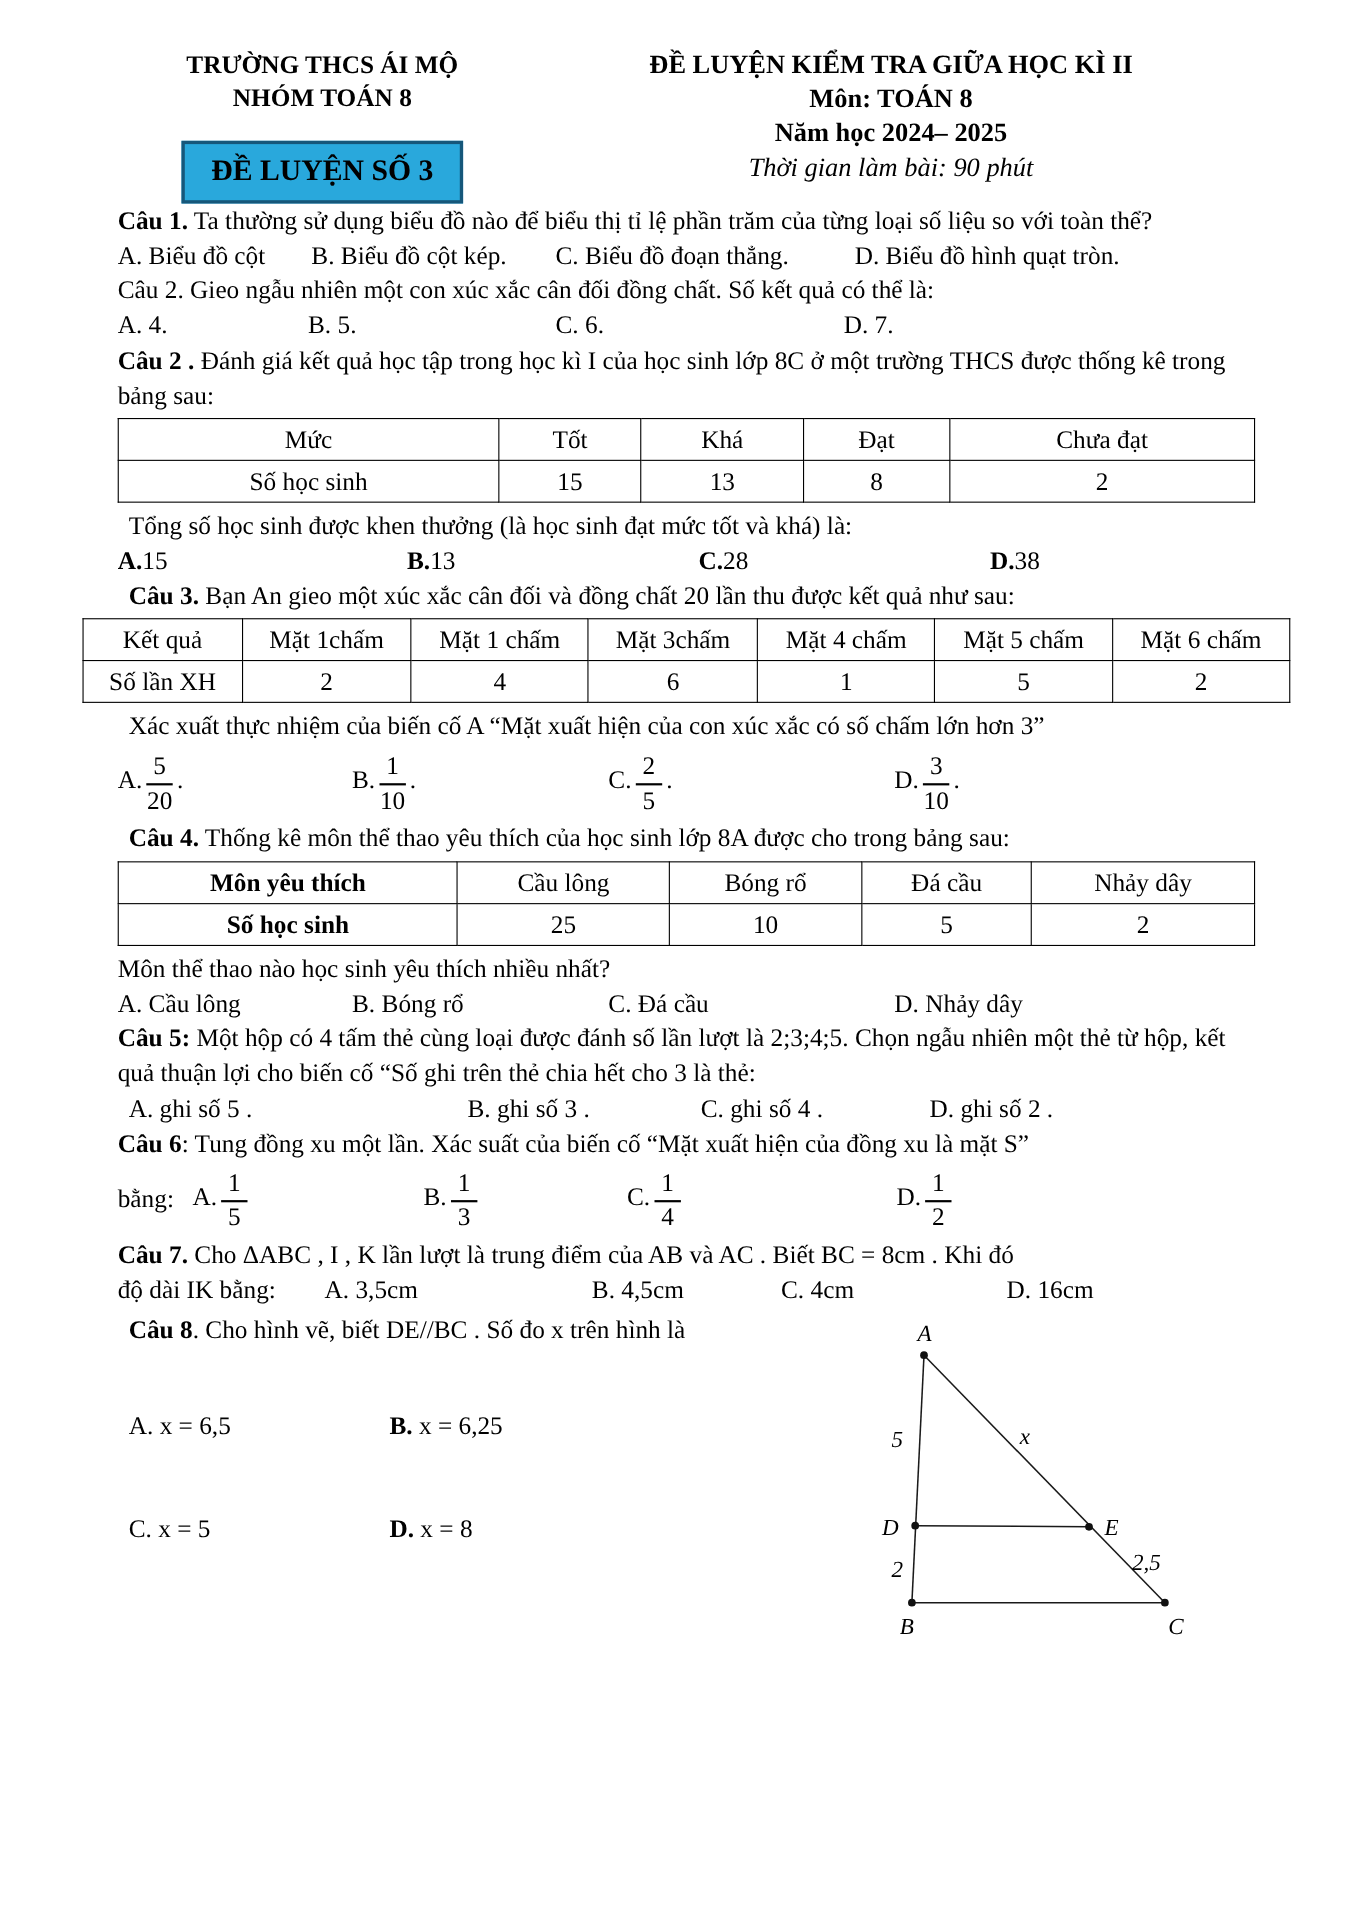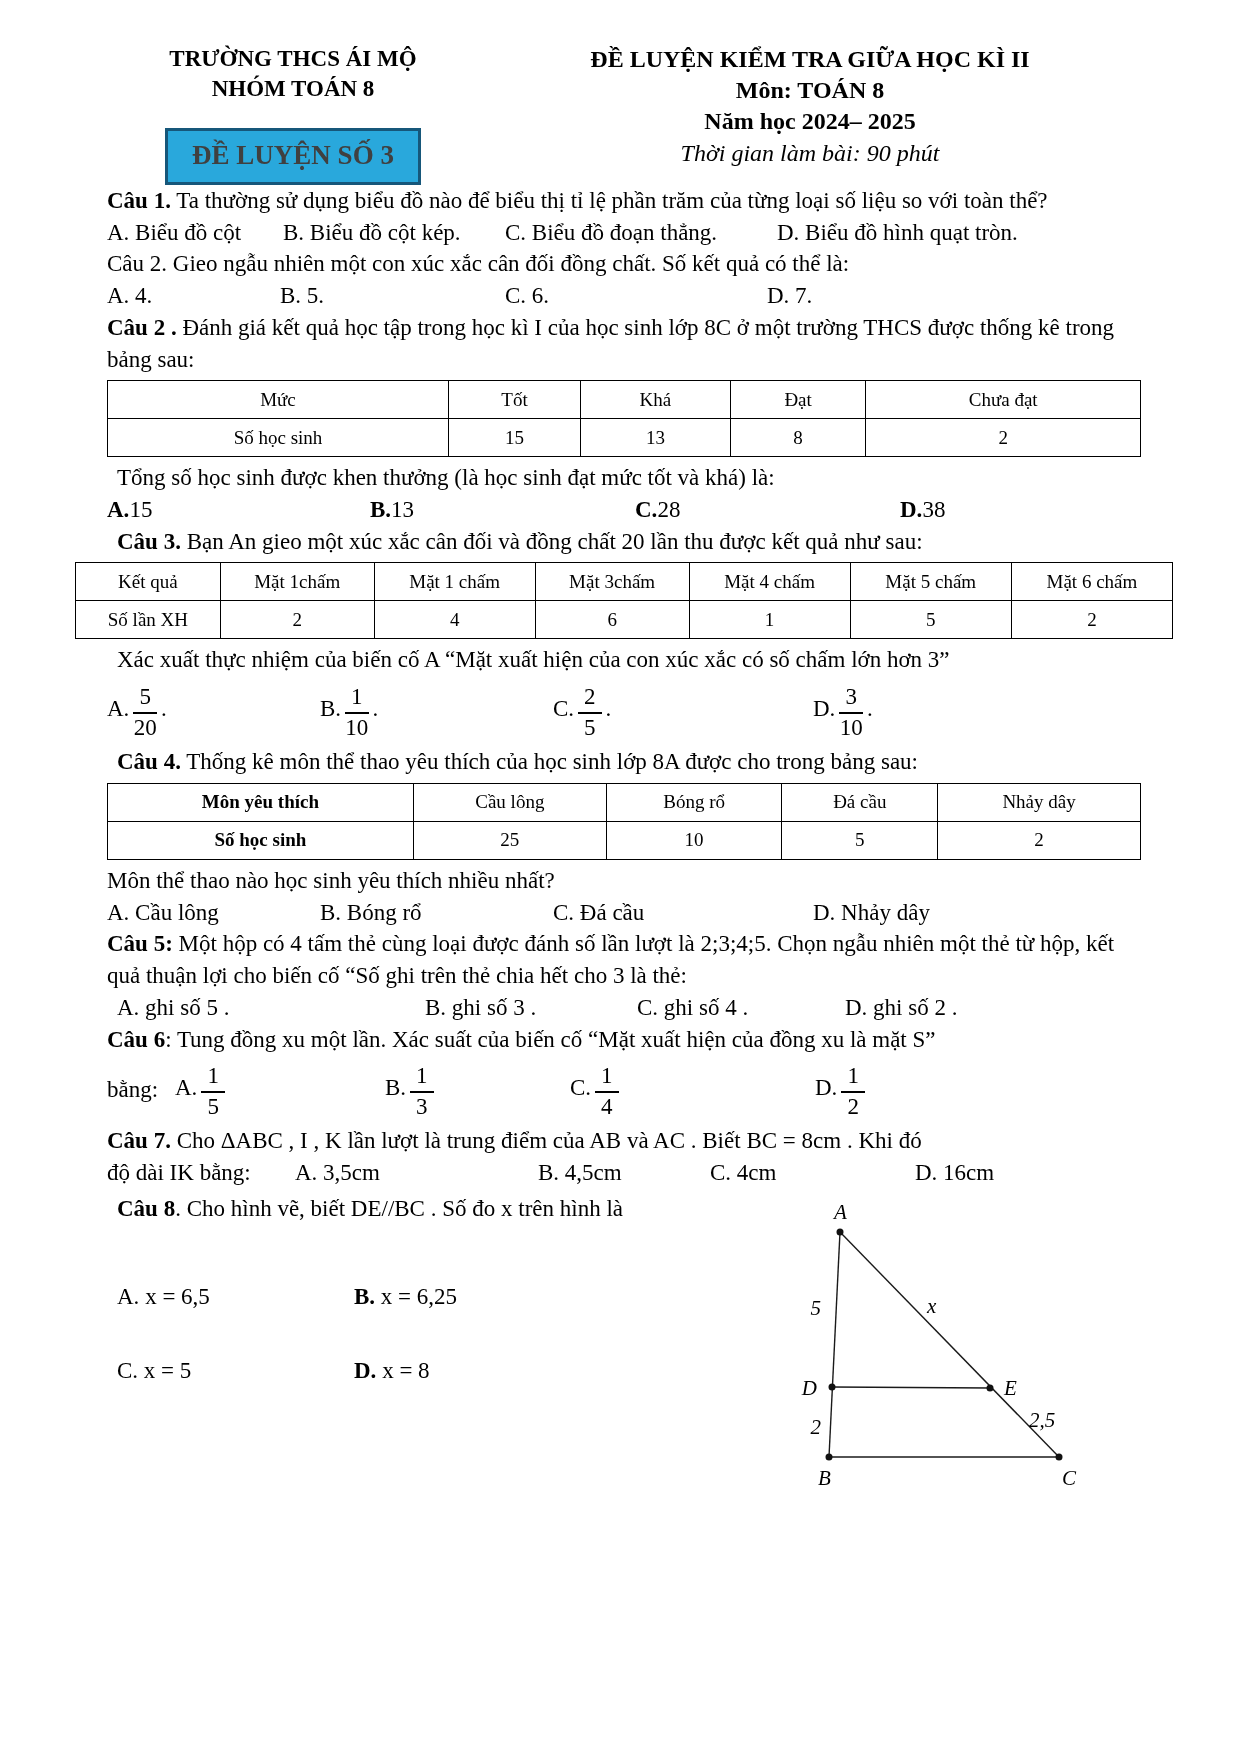--- a/index.html
+++ b/index.html
@@ -37,49 +37,49 @@
   .g-q4{grid-template-columns:213px 233px 260px auto}
   .g-q5{grid-template-columns:308px 212px 208px auto}
   .q6row{display:flex;align-items:center;min-height:66px;margin:2px 0}
   .q6row .q6lbl{width:68px}
   .g-q6{grid-template-columns:210px 185px 245px auto;flex:1}
   .q7row{display:flex;align-items:flex-end}
   .q7row .q7lbl{width:188px}
   .g-q7{grid-template-columns:243px 172px 205px auto;flex:1}
 
   
-  table.tbl{border-collapse:collapse;width:100%;margin:5px 0;text-align:center;font-size:19px}
+  table.tbl{border-collapse:collapse;width:100%;margin:5px 0;text-align:center;font-size:23px}
   table.tbl td{border:1.7px solid #000;height:37px;padding:0 6px}
   table.wide{margin-left:-32px;width:calc(100% + 64px)}
   td.hb{font-weight:bold}
 
   
   .frac{display:inline-block;text-align:center;vertical-align:middle;line-height:1.02;margin:0 4px}
   .frac .fn{display:block;padding:2px 6px 3px;border-bottom:2px solid #000}
   .frac .fd{display:block;padding-top:2px}
 
   
   .q8wrap{display:flex;margin-top:4px}
   .q8left{width:600px}
-  .q8opts{display:grid;grid-template-columns:237px auto;row-gap:43px;margin-top:56px;width:520px;padding-left:10px}
+  .q8opts{display:grid;grid-template-columns:237px auto;row-gap:62px;margin-top:56px;width:520px;padding-left:10px}
   .q8fig{flex:1;position:relative;margin-top:6px}
   .figsvg{display:block}
   .figsvg text{font-family:"Liberation Serif","DejaVu Serif",serif;font-style:italic;font-size:21px;fill:#000}
 </style>
 </head>
 <body>
 
 <div class="page">
 
   <header class="hdr">
     <div class="hdr-left">
       <div class="b">TRƯỜNG THCS ÁI MỘ</div>
       <div class="b">NHÓM TOÁN 8</div>
       <div>
-        <span class="exam-box" style="background: rgb(41, 168, 220); border-color: rgb(22, 87, 122); color: #404040;">
+        <span class="exam-box" style="background: rgb(41, 168, 220); border-color: rgb(22, 87, 122); color: #000000;">
           <span>ĐỀ LUYỆN SỐ 3</span>
         </span>
       </div>
     </div>
     <div class="hdr-right">
       <div class="b">ĐỀ LUYỆN KIỂM TRA GIỮA HỌC KÌ II</div>
       <div class="b">Môn: TOÁN 8</div>
       <div class="b">Năm học 2024– 2025</div>
       <div class="i">Thời gian làm bài: 90 phút</div>
     </div>

